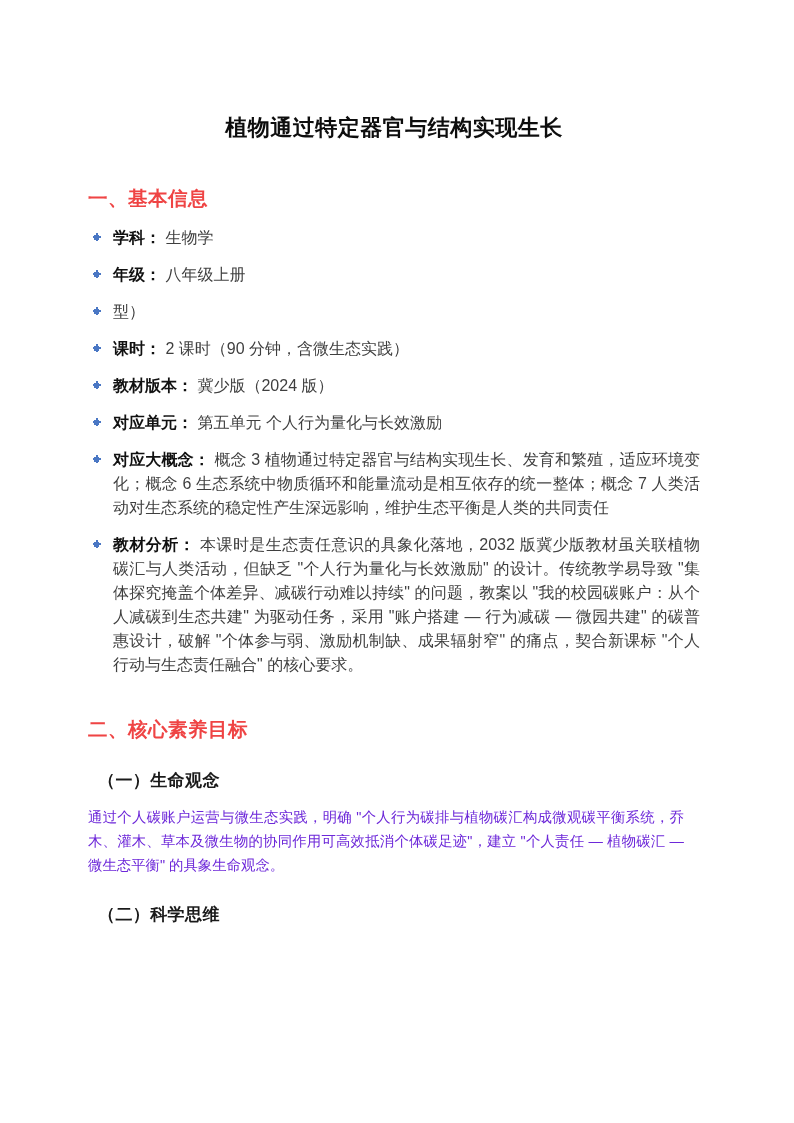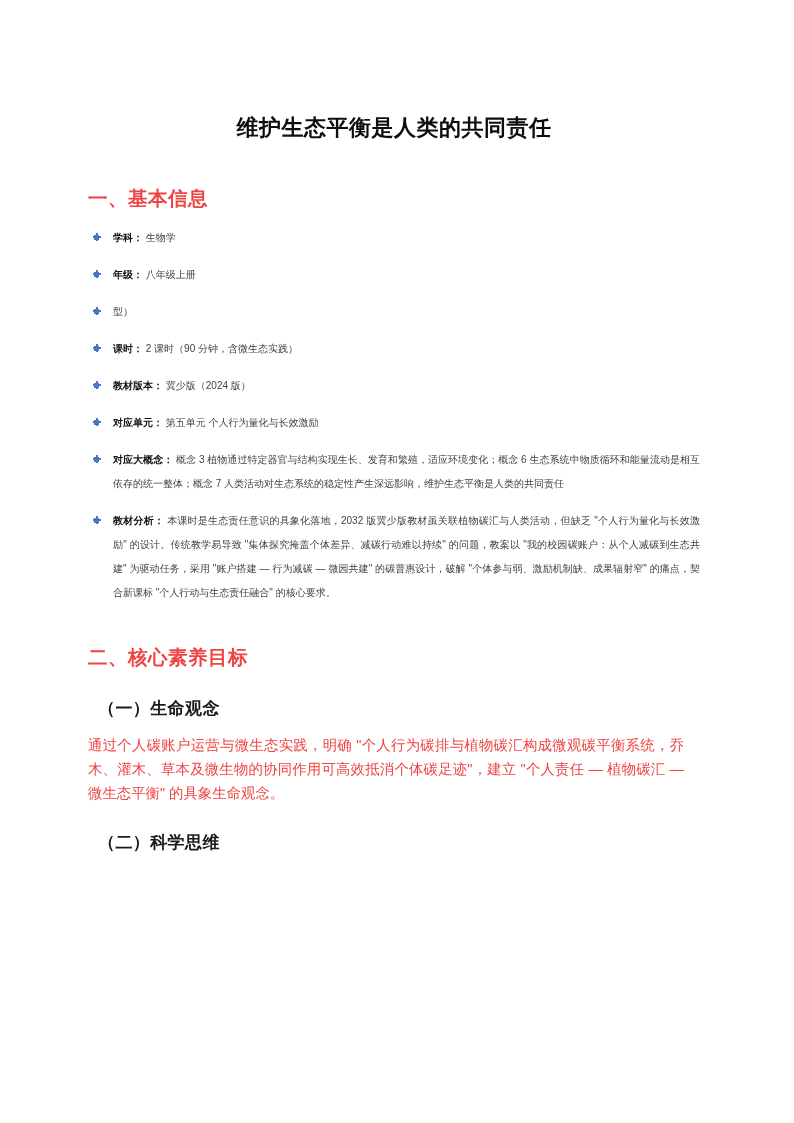--- a/index.html
+++ b/index.html
@@ -52,21 +52,21 @@
   }
   ul.info-list {
     list-style: none;
     margin: 0;
     padding: 0;
   }
   ul.info-list > li {
     position: relative;
     padding-left: 25px;
     margin-bottom: 13px;
-    font-size: 10px;
+    font-size: 16px;
     line-height: 24px;
     color: #3c3c3c;
     text-align: justify;
     text-justify: inter-ideograph;
   }
   ul.info-list > li .bullet-marker {
     position: absolute;
     left: 6px;
     top: 9px;
     width: 5px;
@@ -99,32 +99,32 @@
   .li-sep {
     color: #111111;
     font-weight: bold;
   }
   .li-value {
     color: #3f3f3f;
   }
   p.body-para {
     font-size: 14.4px;
     line-height: 24px;
-    color: #ef4444;
+    color: #6d28d9;
     margin: 0 16px 12px 0;
     text-align: justify;
     text-justify: inter-ideograph;
   }
 </style>
 </head>
 <body>
 
 <div class="page">
 
-  <div class="doc-title">维护生态平衡是人类的共同责任</div>
+  <div class="doc-title">植物通过特定器官与结构实现生长</div>
 
   <h2 class="section-heading">一、基本信息</h2>
 
   <ul class="info-list">
     <li>
       <span class="bullet-marker"></span>
       <span class="li-label">学科</span><span class="li-sep">：</span> <span class="li-value">生物学</span>
     </li>
     <li>
       <span class="bullet-marker"></span>

